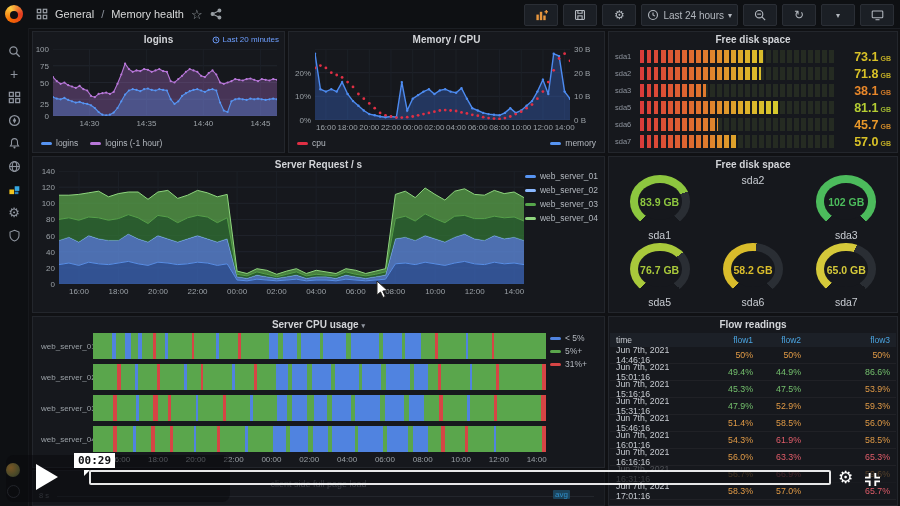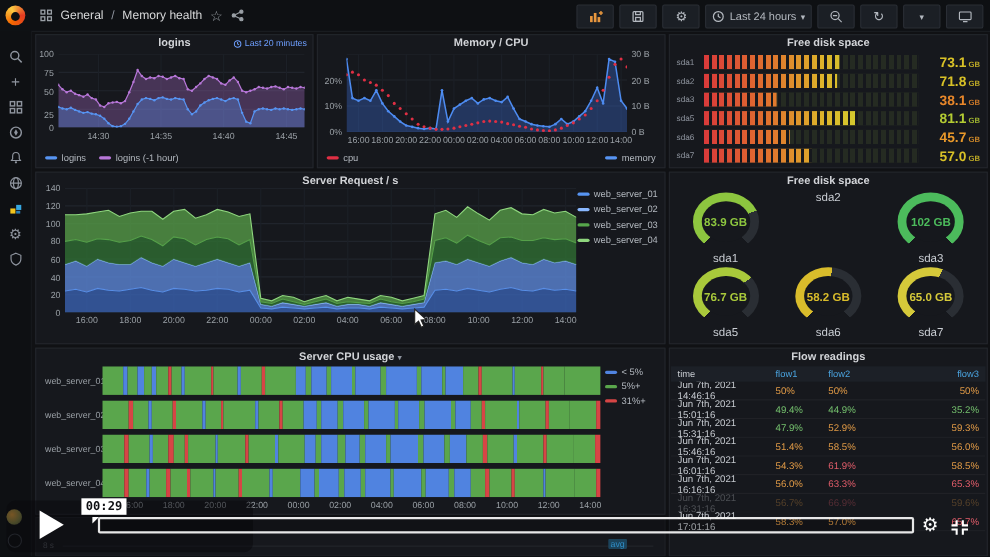--- a/index.html
+++ b/index.html
@@ -61,21 +61,21 @@
   .hm-ticks .alab{transform:translateX(-50%);}
   .hm-leg{position:absolute;right:4px;top:16px;width:50px;display:flex;flex-direction:column;gap:3px;}
   
   .ft-head{position:absolute;left:1px;right:1px;top:16px;height:14px;display:flex;align-items:center;
            background:#1c2027;color:#4aa3df;font-size:8.5px;padding:0 6px;box-sizing:border-box;}
   .ft-body{position:absolute;left:1px;right:1px;top:30px;bottom:0;overflow:hidden;}
   .ft-row{display:flex;align-items:center;height:17px;border-bottom:1px solid rgba(255,255,255,.045);
           font-size:8.8px;padding:0 6px;box-sizing:border-box;}
   .ft-row.dim{opacity:.3;}
   .c-time{flex:1;color:#c7cbd1;text-align:left;}
-  .c-f1,.c-f2{width:48px;}
+  .c-f1,.c-f2{width:48px;text-align:right;}
   .c-f3{flex:1;text-align:right;}
   
   .fragment{position:absolute;left:32px;top:470px;width:573px;height:36px;background:#16181d;border:1px solid #1e2126;box-sizing:border-box;}
   .frag-title{position:absolute;left:0;right:0;top:8px;text-align:center;font-size:9px;color:#6a6f76;opacity:.5;}
   .frag-ax{position:absolute;left:6px;top:20px;font-size:7.5px;color:#7d828a;opacity:.6;}
   .frag-line{position:absolute;left:24px;right:10px;top:25px;border-top:1px solid #23262c;}
   .frag-avg{position:absolute;left:520px;top:19px;font-size:8px;color:#33a2e5;opacity:.85;background:#1d4b66;padding:0 2px;border-radius:1px;}
   
   .scrim{position:absolute;left:6px;top:455px;width:224px;height:47px;background:rgba(8,8,12,.5);border-radius:8px;z-index:8;}
   .play-btn{position:absolute;left:36px;top:464px;width:0;height:0;border-left:22px solid #fff;
@@ -967,21 +967,27 @@
         <div class="ft-row">
           <span class="c-time">Jun 7th, 2021 14:46:16</span>
           <span class="c-f1" style="color: rgb(224, 154, 70);">50%</span>
           <span class="c-f2" style="color: rgb(224, 154, 70);">50%</span>
           <span class="c-f3" style="color: rgb(224, 154, 70);">50%</span>
         </div>
         <div class="ft-row">
           <span class="c-time">Jun 7th, 2021 15:01:16</span>
           <span class="c-f1" style="color: rgb(116, 192, 109);">49.4%</span>
           <span class="c-f2" style="color: rgb(116, 192, 109);">44.9%</span>
-          <span class="c-f3" style="color: rgb(116, 192, 109);">35.2%</span>
+          <span class="c-f3" style="color: rgb(116, 192, 109);">86.6%</span>
+        </div>
+        <div class="ft-row">
+          <span class="c-time">Jun 7th, 2021 15:16:16</span>
+          <span class="c-f1" style="color: rgb(116, 192, 109);">45.3%</span>
+          <span class="c-f2" style="color: rgb(116, 192, 109);">47.5%</span>
+          <span class="c-f3" style="color: rgb(224, 154, 70);">53.9%</span>
         </div>
         <div class="ft-row">
           <span class="c-time">Jun 7th, 2021 15:31:16</span>
           <span class="c-f1" style="color: rgb(116, 192, 109);">47.9%</span>
           <span class="c-f2" style="color: rgb(224, 154, 70);">52.9%</span>
           <span class="c-f3" style="color: rgb(224, 154, 70);">59.3%</span>
         </div>
         <div class="ft-row">
           <span class="c-time">Jun 7th, 2021 15:46:16</span>
           <span class="c-f1" style="color: rgb(224, 154, 70);">51.4%</span>
@@ -1009,20 +1015,21 @@
         <div class="ft-row">
           <span class="c-time">Jun 7th, 2021 17:01:16</span>
           <span class="c-f1" style="color: rgb(224, 154, 70);">58.3%</span>
           <span class="c-f2" style="color: rgb(224, 154, 70);">57.0%</span>
           <span class="c-f3" style="color: rgb(226, 93, 106);">65.7%</span>
         </div>
       </div>
   </div>
 
   <div class="fragment">
+    <div class="frag-title">client side full page load</div>
     <div class="frag-ax">8 s</div>
     <div class="frag-line"></div>
     <div class="frag-avg">avg</div>
   </div>
 
   <div class="scrim"></div>
   <div class="play-btn"></div>
   <div class="time-tip">00:29</div>
   <div class="tip-ptr"></div>
   <div class="seekbar"></div>

